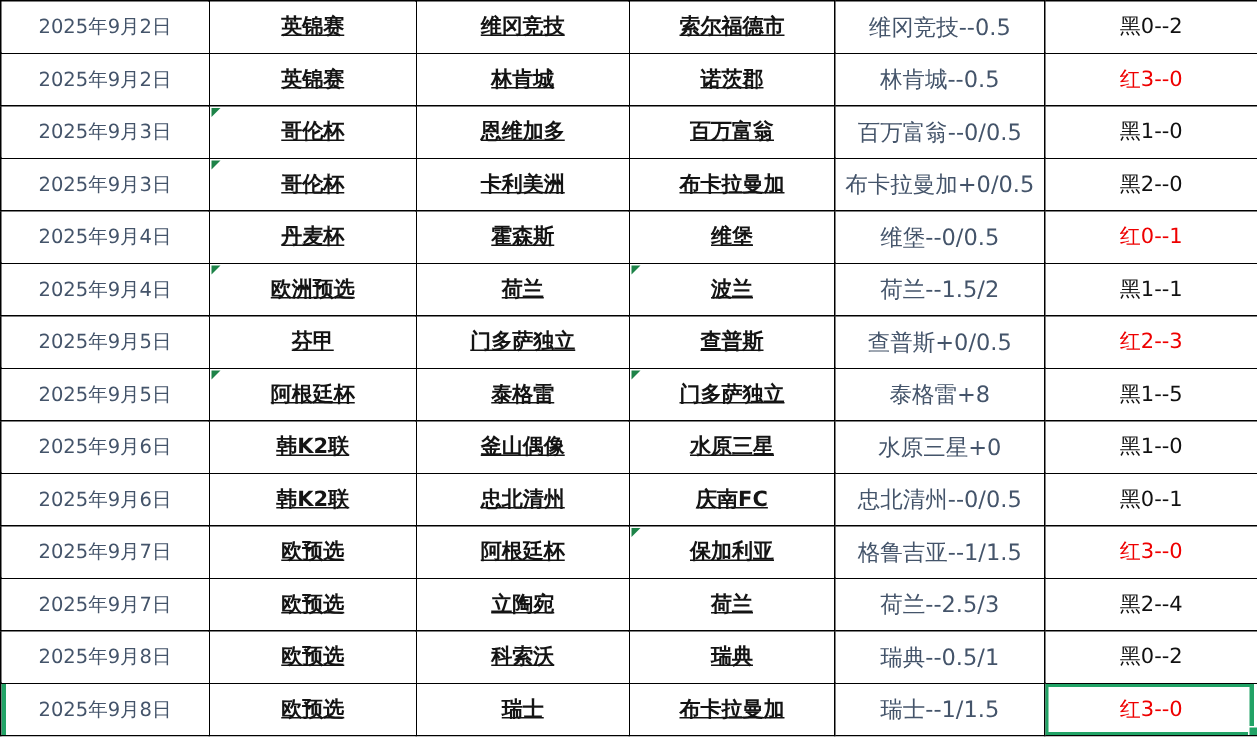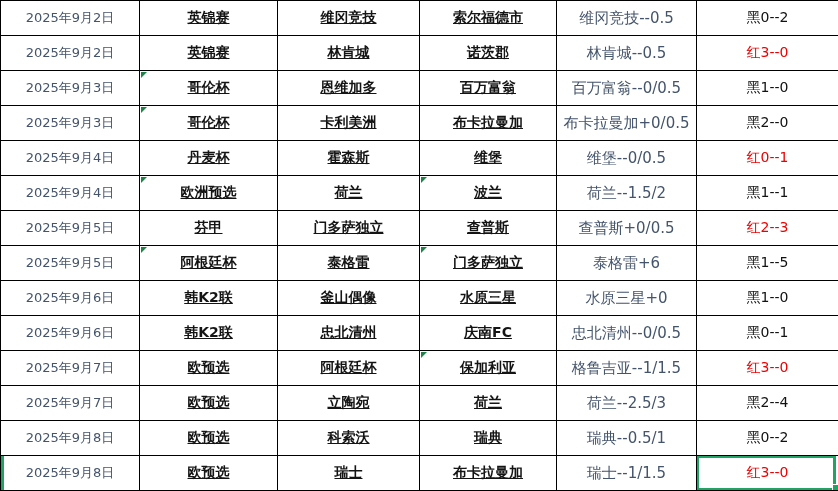--- a/index.html
+++ b/index.html
@@ -90,21 +90,21 @@
     <td class="home">门多萨独立</td>
     <td class="away">查普斯</td>
     <td class="handicap">查普斯+0/0.5</td>
     <td class="result red">红2--3</td>
   </tr>
       <tr>
     <td class="date">2025年9月5日</td>
     <td class="league">阿根廷杯<span class="flag"></span></td>
     <td class="home">泰格雷</td>
     <td class="away">门多萨独立<span class="flag"></span></td>
-    <td class="handicap">泰格雷+6</td>
+    <td class="handicap">泰格雷+8</td>
     <td class="result">黑1--5</td>
   </tr>
       <tr>
     <td class="date">2025年9月6日</td>
     <td class="league">韩K2联</td>
     <td class="home">釜山偶像</td>
     <td class="away">水原三星</td>
     <td class="handicap">水原三星+0</td>
     <td class="result">黑1--0</td>
   </tr>

